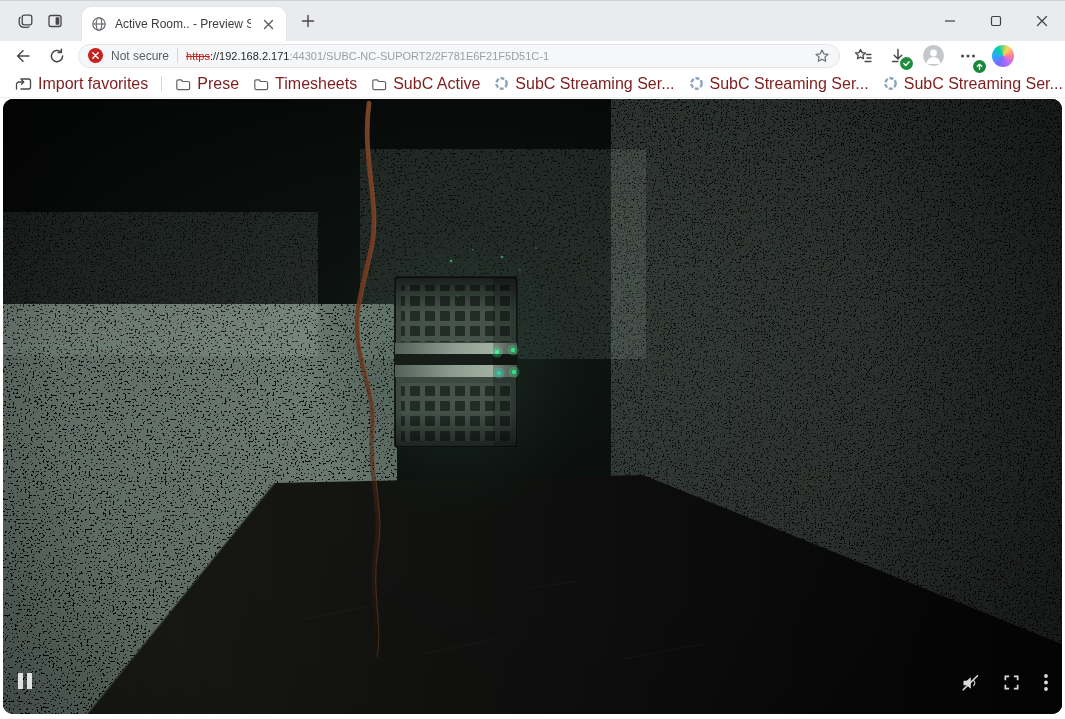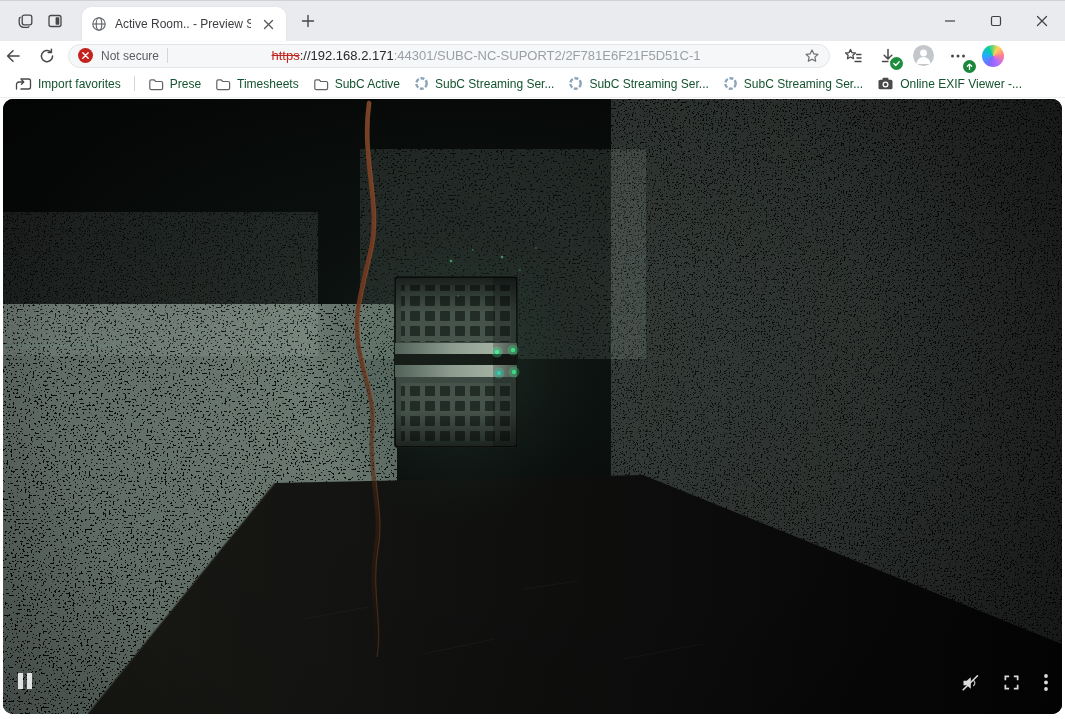--- a/index.html
+++ b/index.html
@@ -13,44 +13,44 @@
   .tab{display:flex;align-items:center;gap:8px;width:204px;height:34px;background:#fff;
        border-radius:9px 9px 0 0;padding:0 9px;margin-left:12px;align-self:flex-end;box-sizing:border-box;
        box-shadow:0 0 2px rgba(0,0,0,.08);}
   .tab-title{flex:1;font-size:12px;color:#3a3d41;white-space:nowrap;overflow:hidden;}
   .tab-close{width:18px;height:18px;display:flex;align-items:center;justify-content:center;border-radius:4px;}
   .newtab{width:28px;height:28px;margin-left:8px;display:flex;align-items:center;justify-content:center;border-radius:6px;}
   .win-controls{position:absolute;right:0;top:0;height:40px;display:flex;}
   .win-btn{width:46px;height:40px;display:flex;align-items:center;justify-content:center;}
 
   
-  .toolbar{height:29px;background:#fff;display:flex;align-items:center;padding:0 0;gap:8px;}
+  .toolbar{height:29px;background:#fff;display:flex;align-items:center;padding:0 10px;gap:8px;}
   .tb-btn{width:26px;height:26px;display:flex;align-items:center;justify-content:center;border-radius:6px;flex:0 0 auto;}
   .url-pill{flex:1;max-width:762px;height:24px;border-radius:13px;background:#f6f7f8;border:1px solid #e3e5e8;
             display:flex;align-items:center;padding:0 9px;gap:8px;box-sizing:border-box;min-width:0;}
   .sec-badge{width:15px;height:15px;border-radius:50%;display:flex;align-items:center;justify-content:center;flex:0 0 auto;}
   .sec-label{font-size:12px;color:#5a5e63;white-space:nowrap;}
   .pill-sep{width:1px;height:15px;background:#d4d6d9;flex:0 0 auto;}
-  .url-text{font-size:13px;white-space:nowrap;overflow:hidden;min-width:0;flex:1;text-align:center;}
+  .url-text{font-size:11px;white-space:nowrap;overflow:hidden;min-width:0;flex:1;}
   .url-scheme{color:#c0261d;text-decoration:line-through;}
   .url-host{color:#26282b;}
   .url-path{color:#9aa0a6;}
   .pill-star{margin-left:auto;flex:0 0 auto;display:flex;}
   .tb-right{display:flex;align-items:center;gap:9px;margin-left:2px;}
   .badge-wrap{position:relative;display:flex;}
   .up-badge{position:absolute;right:-7px;bottom:-6px;width:13px;height:13px;border-radius:50%;
             display:flex;align-items:center;justify-content:center;border:2px solid #fff;}
   .avatar{width:21px;height:21px;border-radius:50%;background:#c3c6ca;overflow:hidden;display:flex;align-items:flex-end;justify-content:center;}
   .copilot{width:22px;height:22px;border-radius:50%;
      background:conic-gradient(from 210deg,#7a6bff,#2aa8ff,#00d0a0,#ffd84d,#ff7a9c,#b06bff,#7a6bff);}
 
   
   .favbar{height:27px;background:#fff;display:flex;align-items:center;padding:0 8px;border-bottom:1px solid #ededee;}
   .fav-item{display:flex;align-items:center;gap:6px;padding:3px 7px;border-radius:4px;flex:0 0 auto;}
-  .fav-label{font-size:12px;color:#14532d;white-space:nowrap;}
+  .fav-label{font-size:16px;color:#7f1d1d;white-space:nowrap;}
   .fav-sep{width:1px;height:15px;background:#d6d6d8;margin:0 6px;flex:0 0 auto;}
 
   
   .page{position:relative;height:622px;background:#fff;}
   .video{position:absolute;left:3px;top:1px;width:1059px;height:615px;background:#000;border-radius:10px;overflow:hidden;}
   .scene{position:absolute;inset:0;display:block;}
   .vctl-pause{position:absolute;left:15px;bottom:25px;display:flex;gap:4px;}
   .vctl-pause .bar{width:5px;height:16px;background:#efefef;}
   .vctl-right{position:absolute;right:13px;bottom:22px;display:flex;align-items:center;gap:23px;}
   .vctl{opacity:.92;display:flex;align-items:center;justify-content:center;}

